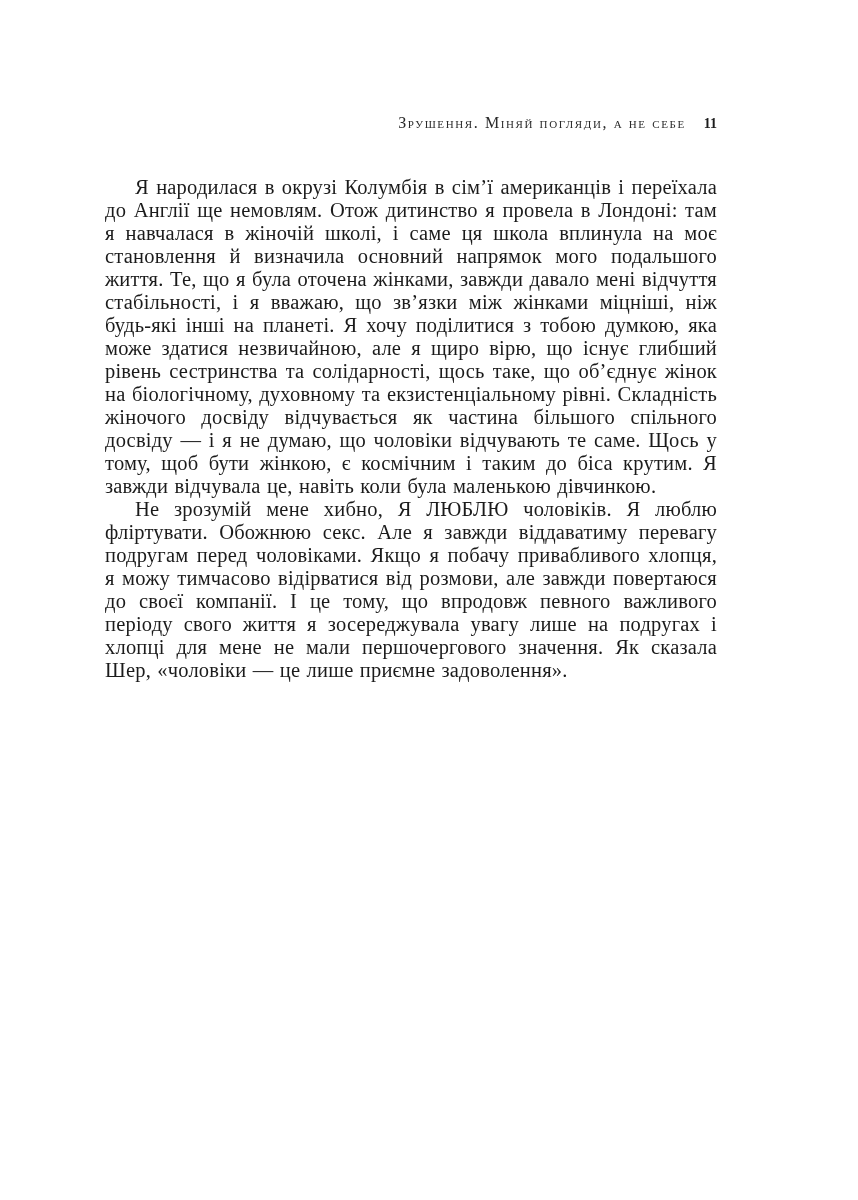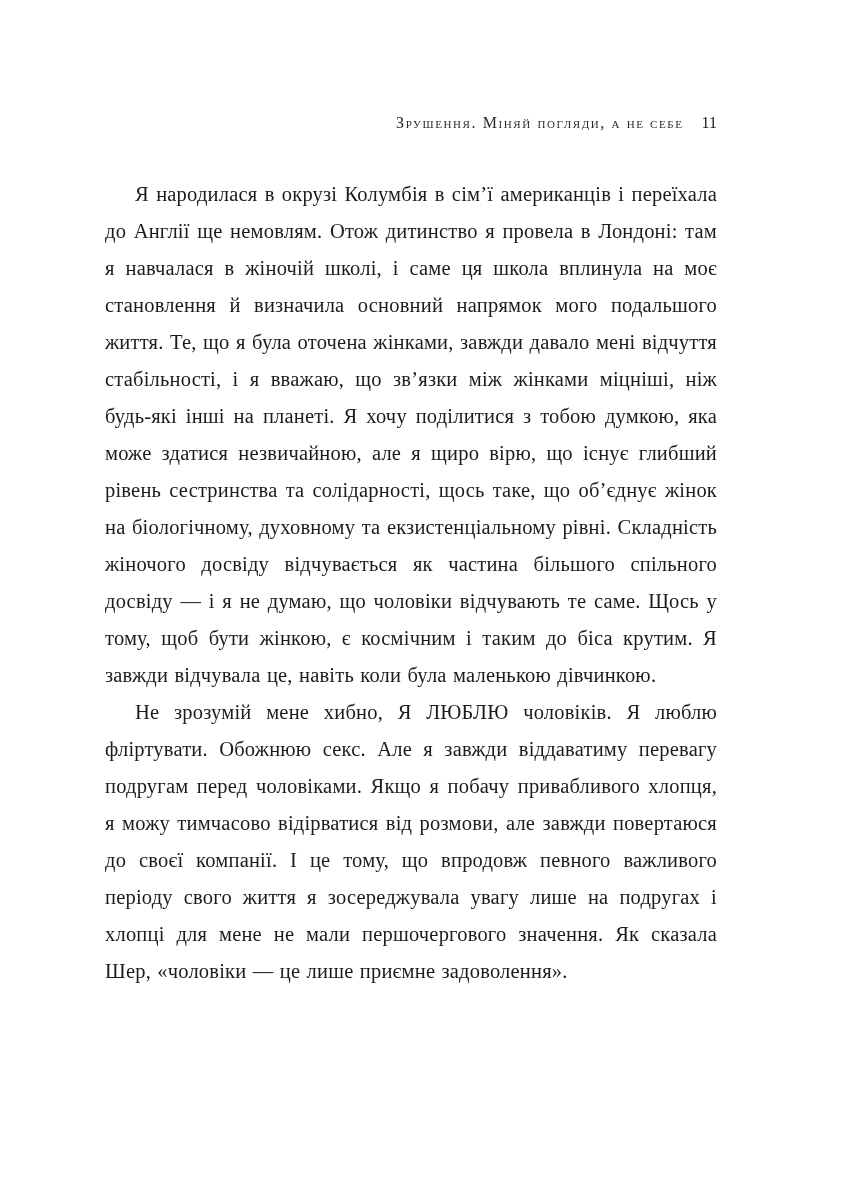--- a/index.html
+++ b/index.html
@@ -31,28 +31,28 @@
     gap: 18px;
     margin-bottom: 44px;
   }
   .running-title {
     font-variant: small-caps;
     letter-spacing: 1.6px;
     font-size: 16px;
     color: #2a2a2a;
   }
   .page-number {
-    font-weight: normal;
-    font-size: 16px;
+    font-weight: bold;
+    font-size: 14px;
     color: #1b1b1b;
   }
   .body-text p {
     margin: 0;
     font-size: 20.5px;
-    line-height: 37px;
+    line-height: 23px;
     text-align: justify;
     text-indent: 30px;
     word-spacing: 1px;
     letter-spacing: 0.2px;
   }
 </style>
 </head>
 <body>
 
 <div class="book-page">

